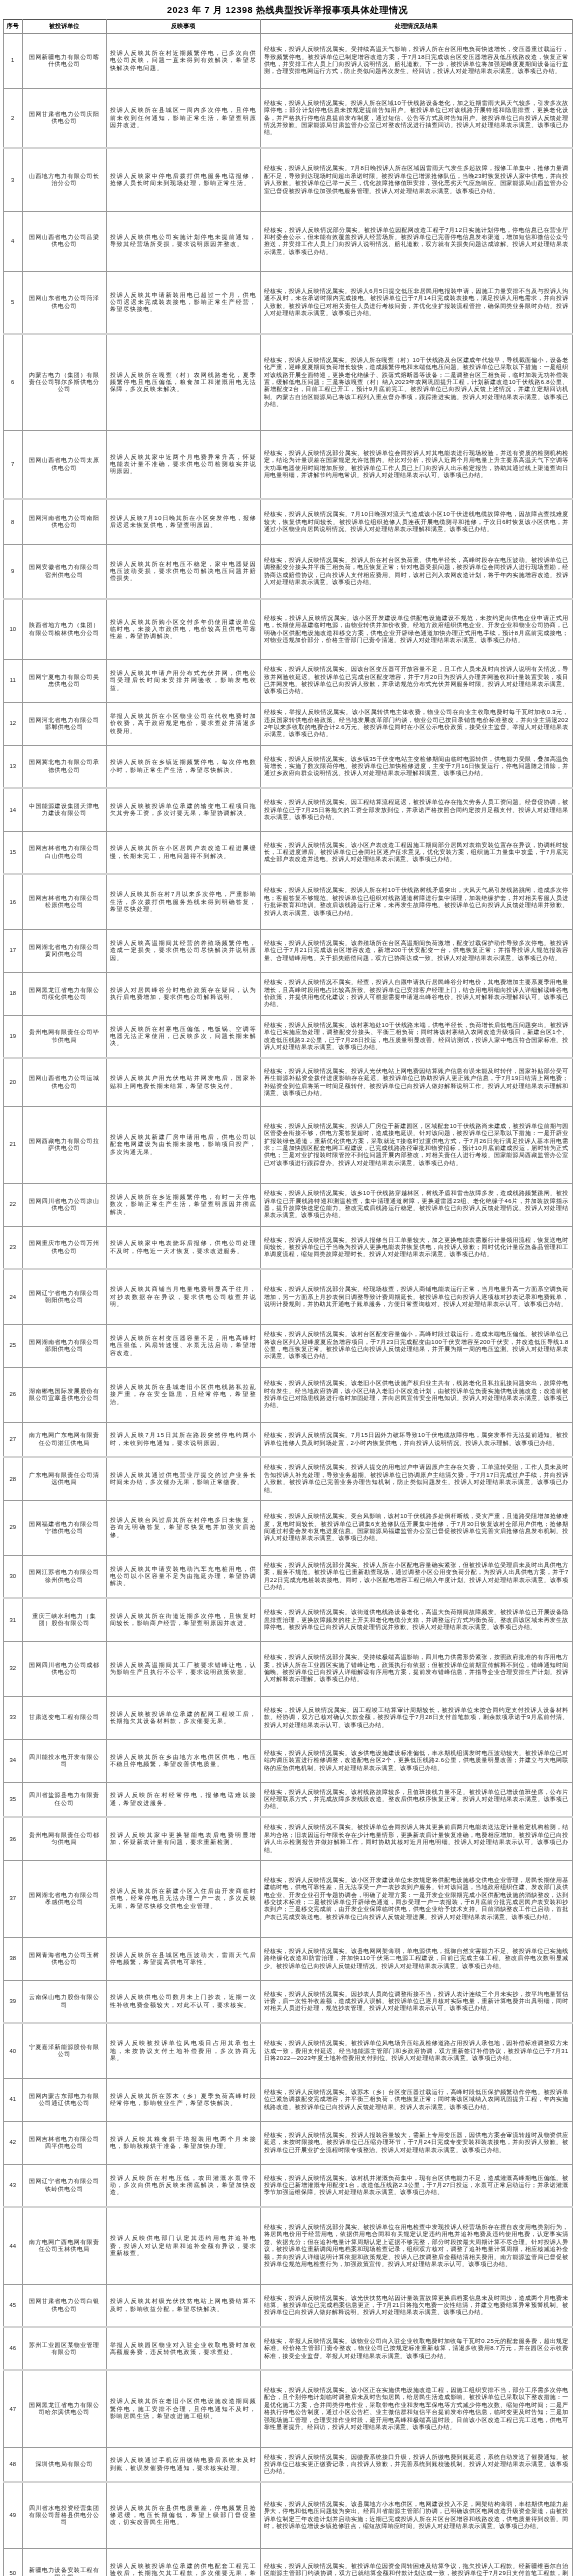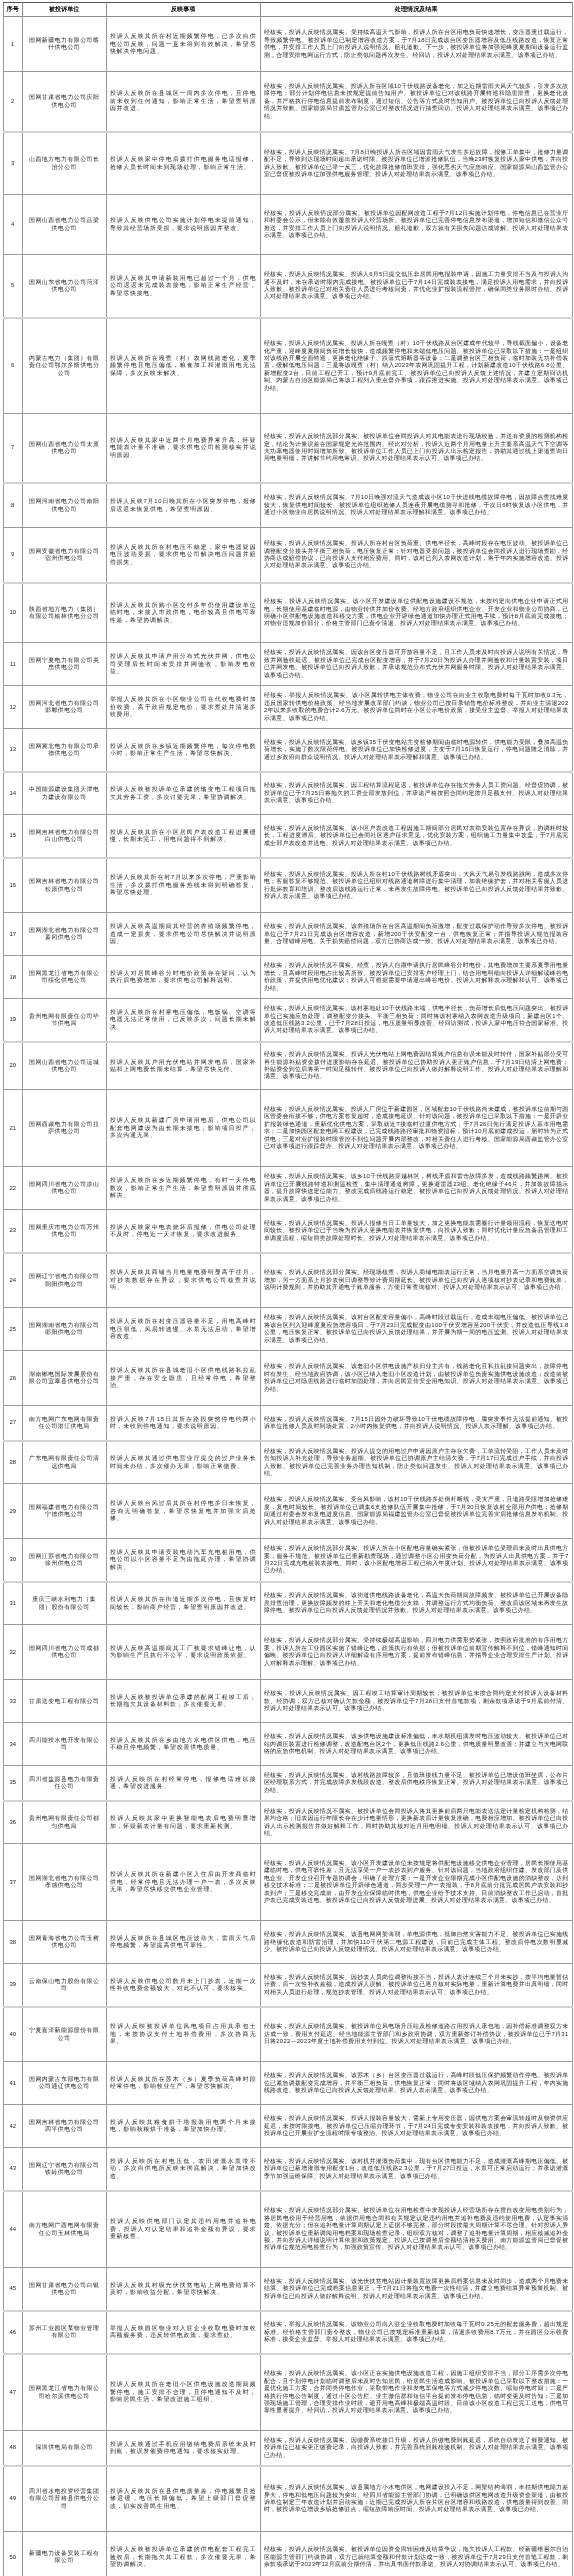--- a/index.html
+++ b/index.html
@@ -51,20 +51,21 @@
   tr.sep td{border-top:2.1px solid #d4d4d4;}
   td.c-no{text-align:center;font-size:5.9px;color:#222;}
   td.c-unit{text-align:center;padding:2.1px 6.4px;letter-spacing:0.5px;}
   td.c-issue{text-align:justify;letter-spacing:0.8px;line-height:8px;}
   td.c-result{text-align:justify;letter-spacing:0.3px;}
 </style>
 </head>
 <body>
 
 <div class="page">
+  <div class="doc-title">2023 年 7 月 12398 热线典型投诉举报事项具体处理情况</div>
 
   <table class="complaints">
     <colgroup>
       <col class="c1">
         <col class="c2">
         <col class="c3">
         <col class="c4">
     </colgroup>
     <thead>
       <tr>

